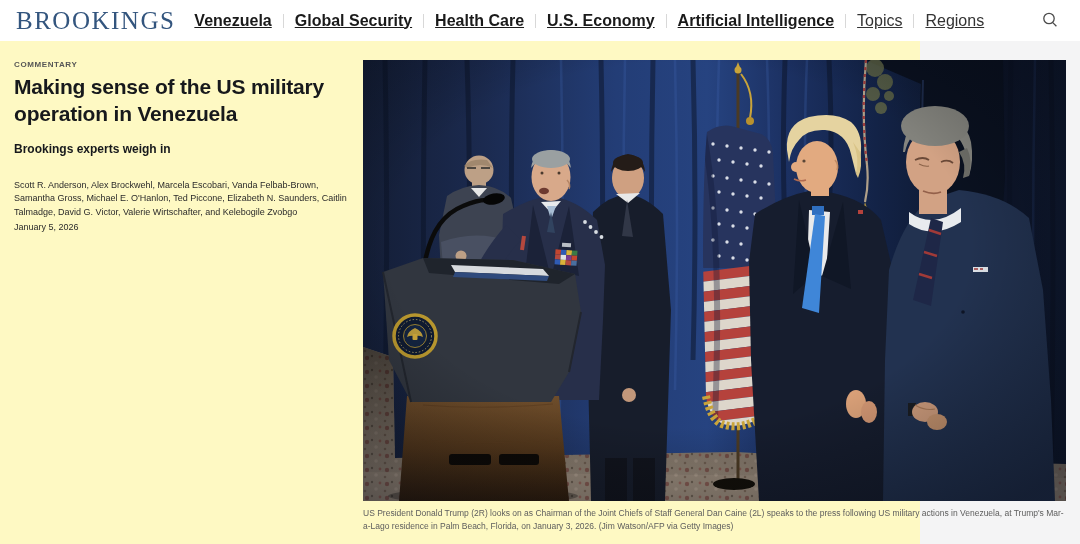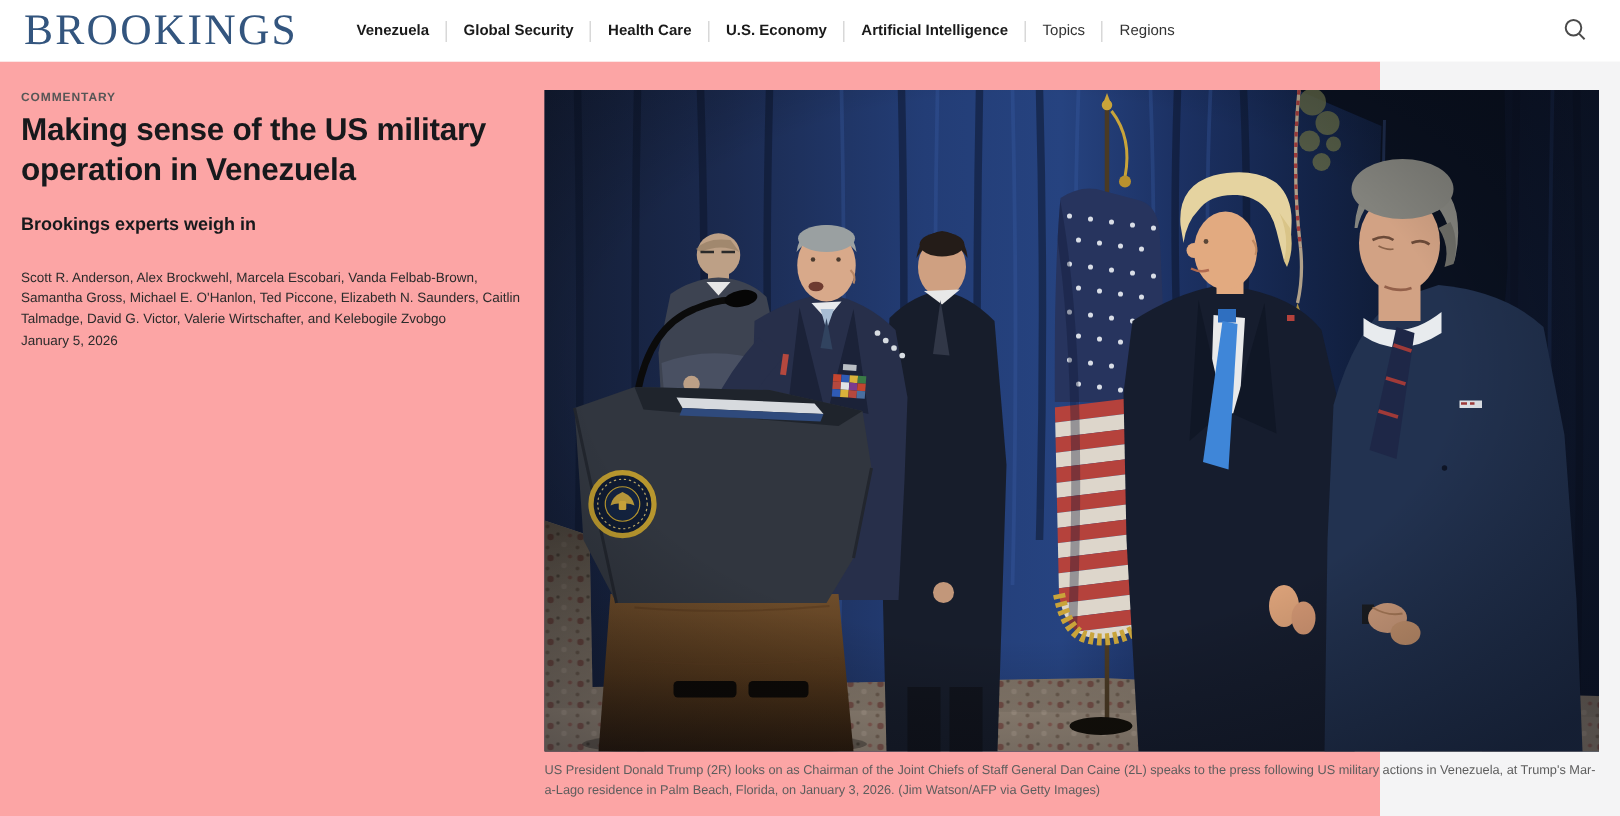--- a/index.html
+++ b/index.html
@@ -1,31 +1,31 @@
 <!DOCTYPE html>
 <html><head>
 <meta charset="utf-8">
 <style>
   * { margin:0; padding:0; box-sizing:border-box; }
   html,body { width:1080px; height:544px; overflow:hidden;
     font-family:"Liberation Sans", sans-serif; background:#f4f4f5; }
   .topbar { position:absolute; left:0; top:0; width:1080px; height:41px;
     background:#ffffff; display:flex; align-items:center; padding:0 16px; z-index:5; }
-  .logo { font-family:"Liberation Serif", serif; font-size:29px; color:#33557E;
-    letter-spacing:1.5px; font-weight:400; margin-right:28px; cursor:pointer; }
+  .logo { font-family:"Liberation Serif", serif; font-size:25px; color:#33557E;
+    letter-spacing:1.5px; font-weight:400; margin-right:8px; cursor:pointer; }
   nav { display:flex; align-items:center; height:15px; }
-  .nav-item { font-size:10px; color:#1a1a1a; padding:0 11px; line-height:14px;
-    cursor:pointer; white-space:nowrap; }
+  .nav-item { font-size:16px; color:#1a1a1a; padding:0 11px; line-height:14px;
+    cursor:pointer; white-space:nowrap;text-decoration:underline; }
   .nav-item.strong { font-weight:700; }
   .nav-item.light { color:#333; font-weight:400;text-align:center; }
   .nav-item:not(:last-child) { border-right:1px solid #d8d8d8; }
   .searchbtn { position:absolute; right:20px; top:10px; width:20px; height:20px;
     cursor:pointer; }
   .content { position:absolute; left:0; top:41px; width:920px; height:503px;
-    background:#fca5a5; }
+    background:#fef9c3; }
   .article-col { position:absolute; left:14px; top:19px; width:342px; }
   .eyebrow { font-size:8px; font-weight:700; letter-spacing:0.6px; color:#565656; }
   .title { margin-top:5px; font-size:21px; font-weight:700; line-height:1.28;
     color:#17191c; letter-spacing:-0.2px; width:335px; }
   .subtitle { margin-top:14px; font-size:12px; font-weight:700; color:#17191c; }
   .authors { margin-top:23px; font-size:9px; line-height:1.5; color:#2b2b2b; width:345px; }
   .date { margin-top:3px; font-size:9px; color:#2b2b2b; }
   .photo-wrap { position:absolute; left:363px; top:19px; width:703px; height:441px;
     background:#131c30; }
   .photo-wrap svg { display:block; }

